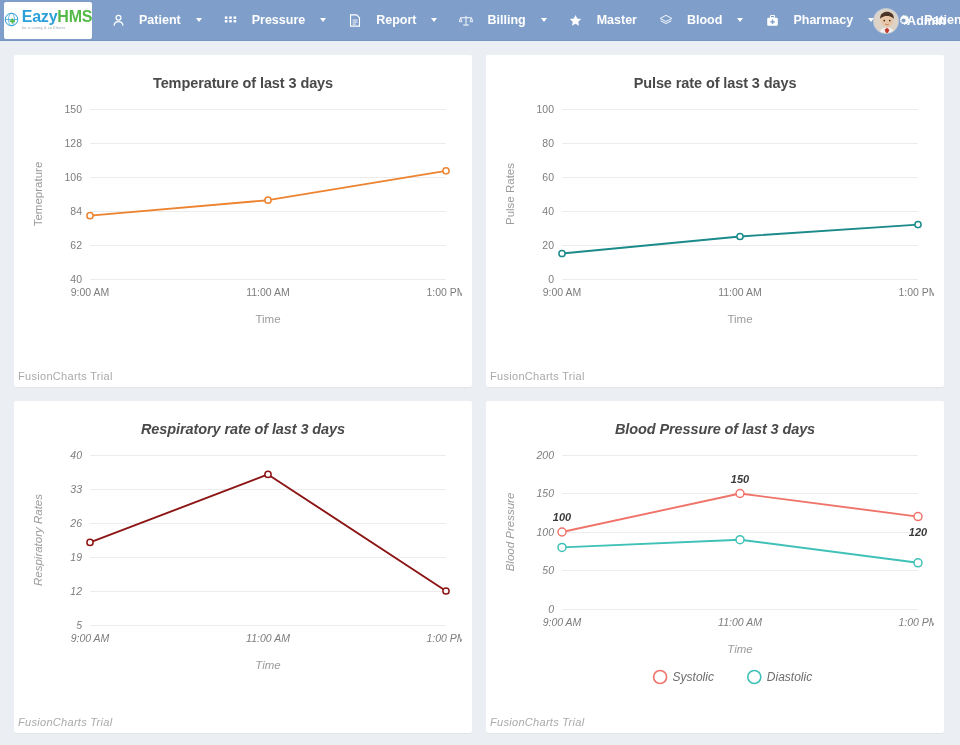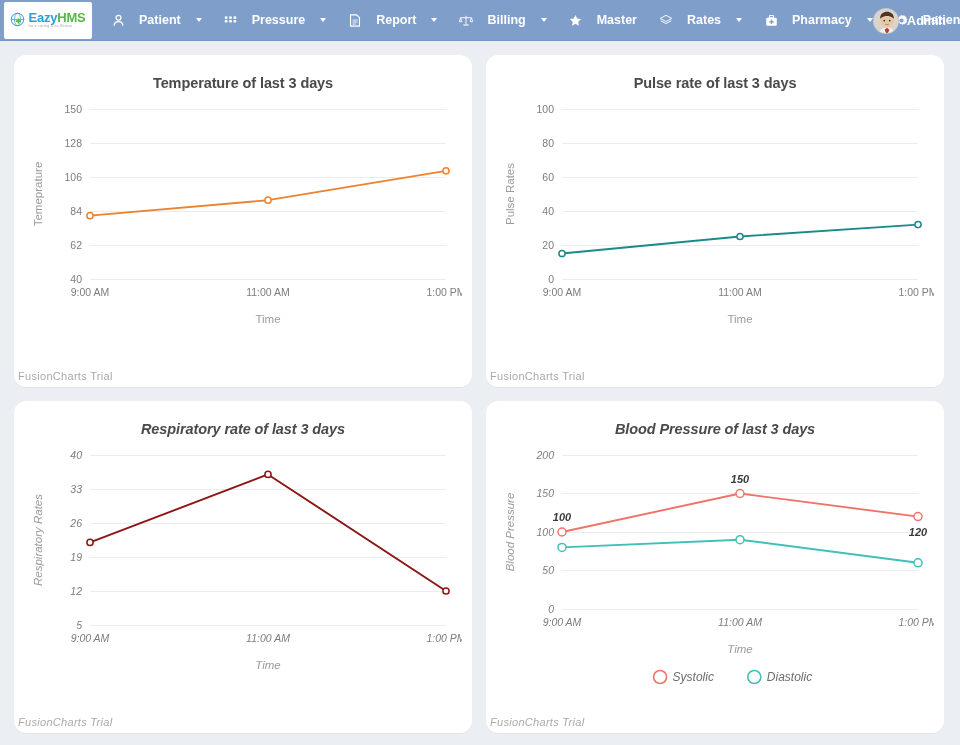--- a/index.html
+++ b/index.html
@@ -27,21 +27,21 @@
     background: #ffffff;
     border-radius: 2px;
     display: flex;
     align-items: center;
     justify-content: center;
     flex: 0 0 auto;
   }
   .brand-inner { display: flex; align-items: center; gap: 2px; }
   .brand-globe { width: 16px; height: 16px; flex: 0 0 auto; }
   .brand-text { display: flex; flex-direction: column; line-height: 1; }
-  .brand-name { font-size: 13px; font-weight: bold; letter-spacing: -0.2px; }
+  .brand-name { font-size: 16px; font-weight: bold; letter-spacing: -0.2px; }
   .brand-eazy { color: #2a9fd8; }
   .brand-hms { color: #55b948; }
   .brand-tag {
     font-size: 3.6px; color: #9aa3ab; letter-spacing: 0.25px;
     margin-top: 1.5px; white-space: nowrap;
   }
 
   .nav-items { display: flex; align-items: center; margin-left: 8px; }
   .nav-item {
     display: flex; align-items: center; gap: 14px;
@@ -70,21 +70,21 @@
     border: 1px solid rgba(0,0,0,0.08);
   }
   .admin-label { color: #fff; font-size: 12.5px; font-weight: bold; }
 
   
   .page { padding: 14px 14px 0 14px; }
   .row { display: flex; gap: 14px; margin-bottom: 14px; }
   .col { width: 458px; }
   .card {
     background: #ffffff;
-    border-radius: 12px;
+    border-radius: 2px;
     box-shadow: 0 1px 1px rgba(0,0,0,0.04);
     padding: 10px 10px 4px 10px;
     position: relative;
     height: 332px;
   }
   .card.short { height: 332px; font-style: italic; }
 
   .chart-title {
     text-align: center;
     font-size: 14.5px;
@@ -212,21 +212,21 @@
       <span>Master</span>
     </div>
 
     <div class="nav-item">
       <span class="ico">
         <svg viewBox="0 0 18 14" width="15" height="12">
           <path d="M9 1 L16.5 5 L9 9 L1.5 5 Z" fill="none" stroke="#fff" stroke-width="1.2"></path>
           <path d="M2.2 8 L9 11.6 L15.8 8" fill="none" stroke="#fff" stroke-width="1.2"></path>
         </svg>
       </span>
-      <span>Rates</span>
+      <span>Blood</span>
       <span class="caret"></span>
     </div>
 
     <div class="nav-item">
       <span class="ico">
         <svg viewBox="0 0 16 16" width="13" height="13">
           <rect x="1.5" y="4.5" width="13" height="10" rx="1.4" fill="#fff"></rect>
           <rect x="5.5" y="1.8" width="5" height="2.8" rx="0.8" fill="none" stroke="#fff" stroke-width="1.3"></rect>
           <rect x="7.2" y="6.8" width="1.7" height="5.6" fill="#7f9fca"></rect>
           <rect x="5.2" y="8.8" width="5.7" height="1.7" fill="#7f9fca"></rect>

